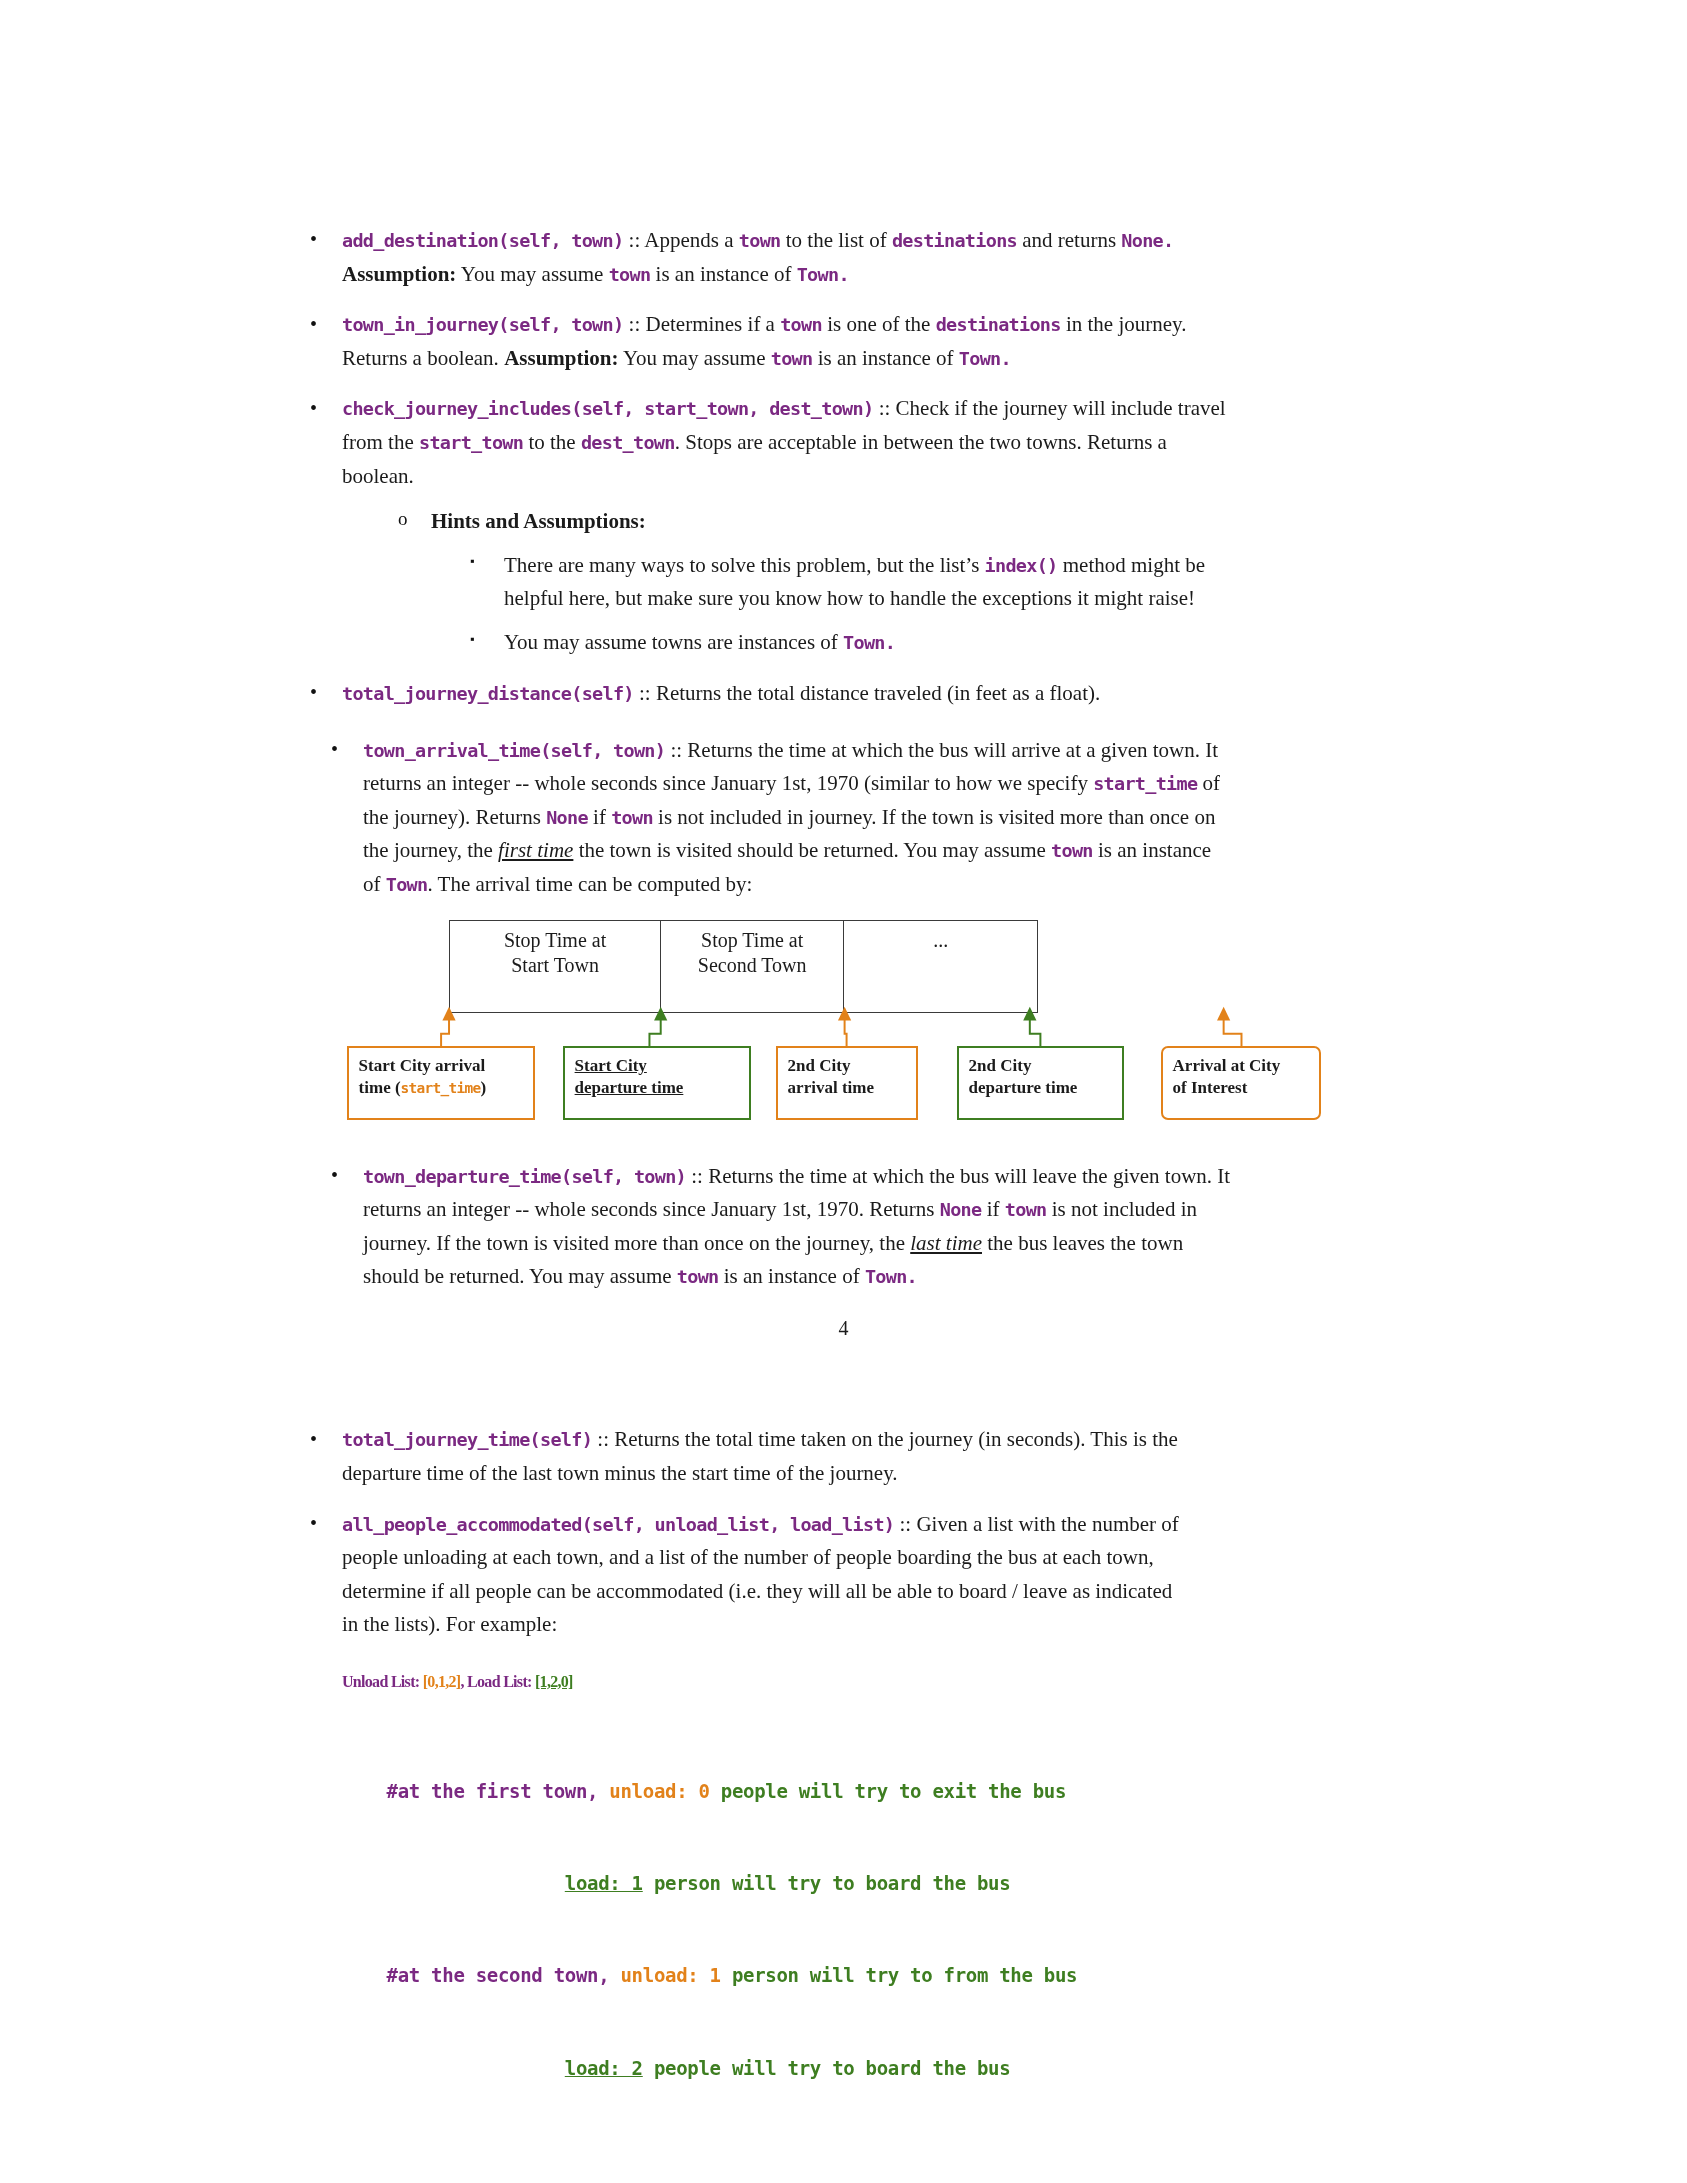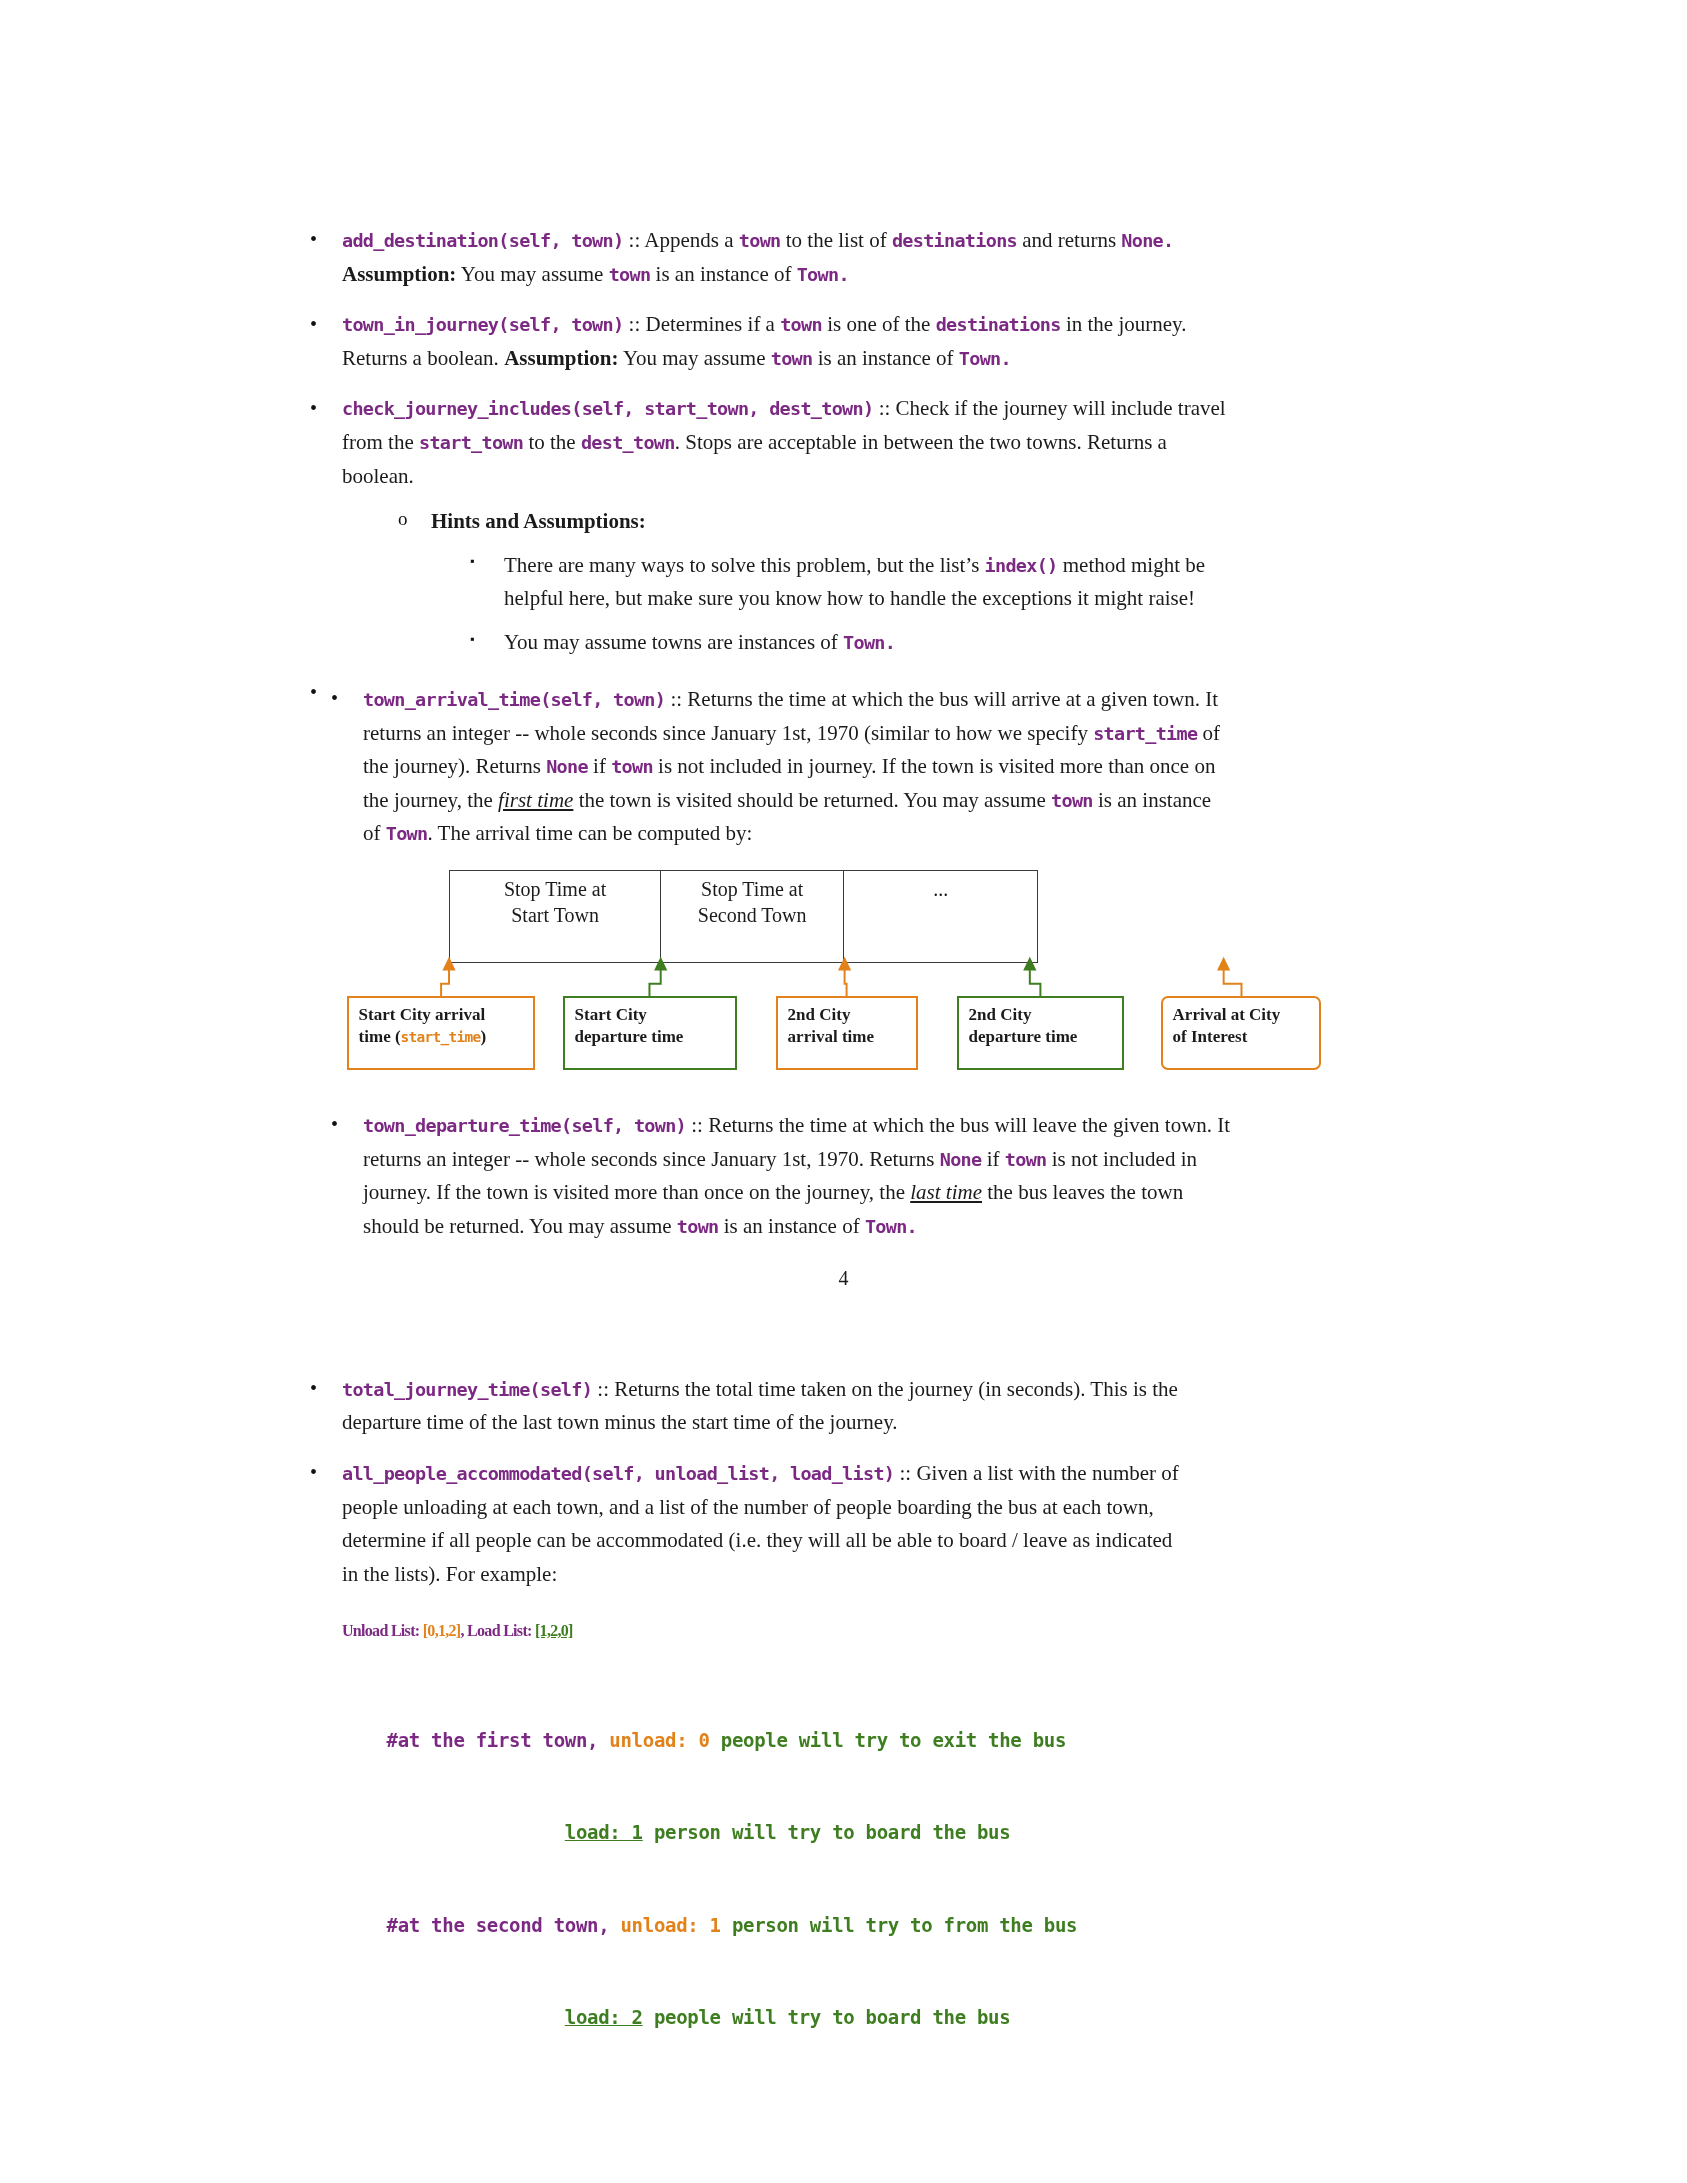--- a/index.html
+++ b/index.html
@@ -50,21 +50,21 @@
   }
   .tcell:first-child{margin-left:0;}
   .tc0{width:27.3%;} .tc1{width:23.7%;} .tc2{width:23.9%;} .tc3{width:25.1%;}
   .dbox{
     position:absolute;top:126px;height:74px;box-sizing:border-box;
     border:2px solid #fca5a5;background:#fff;
     font-size:17px;font-weight:bold;line-height:1.3;
     padding:6.6px 5.3px 5.3px 9.3px;color:#1b1b1b;
   }
   .db0{left:4px;width:188px;}
-  .db1{left:220px;width:174px;}
+  .db1{left:220px;width:188px;text-decoration:underline;}
   .db2{left:433px;width:142px;}
   .db3{left:614px;width:167px;}
   .db4{left:818px;width:160px;border-radius:7px;}
   .arrows{position:absolute;left:0;top:0;width:986px;height:213px;pointer-events:none;}
 
   
   .pagenum{text-align:center;margin:18.5px 0 79px -122px;font-size:20px;}
 
   
   .codehead{margin:26.5px 0 20px 0;font-family:Liberation Serif, serif;
@@ -104,20 +104,21 @@
       <span><span class="seg-t">There are many ways to solve this problem, but the list’s </span><span class="seg-c">index()</span><span class="seg-t"> method might be</span><br><span class="seg-t">helpful here, but make sure you know how to handle the exceptions it might raise!</span></span>
     </div>
 
     <div class="para lvl3">
       <span class="marker">▪</span>
       <span><span class="seg-t">You may assume towns are instances of </span><span class="seg-c">Town.</span></span>
     </div>
 
     <div class="para lvl1 mt20">
       <span class="marker">•</span>
+      <span><span class="seg-c">total_journey_distance(self)</span><span class="seg-t"> :: Returns the total distance traveled (in feet as a float).</span></span>
     </div>
 
     <div class="para lvl1b mt35">
       <span class="marker">•</span>
       <span><span class="seg-c">town_arrival_time(self, town)</span><span class="seg-t"> :: Returns the time at which the bus will arrive at a given town. It</span><br><span class="seg-t">returns an integer -- whole seconds since January 1st, 1970 (similar to how we specify </span><span class="seg-c">start_time</span><span class="seg-t"> of</span><br><span class="seg-t">the journey). Returns </span><span class="seg-c">None</span><span class="seg-t"> if </span><span class="seg-c">town</span><span class="seg-t"> is not included in journey. If the town is visited more than once on</span><br><span class="seg-t">the journey, the </span><span class="seg-iu">first time</span><span class="seg-t"> the town is visited should be returned. You may assume </span><span class="seg-c">town</span><span class="seg-t"> is an instance</span><br><span class="seg-t">of </span><span class="seg-c">Town</span><span class="seg-t">. The arrival time can be computed by:</span></span>
     </div>
 
     <div class="diagram">
       <div class="timeline">
         <div class="tcell tc0"><span class="seg-d">Stop Time at</span><br><span class="seg-d">Start Town</span></div>

